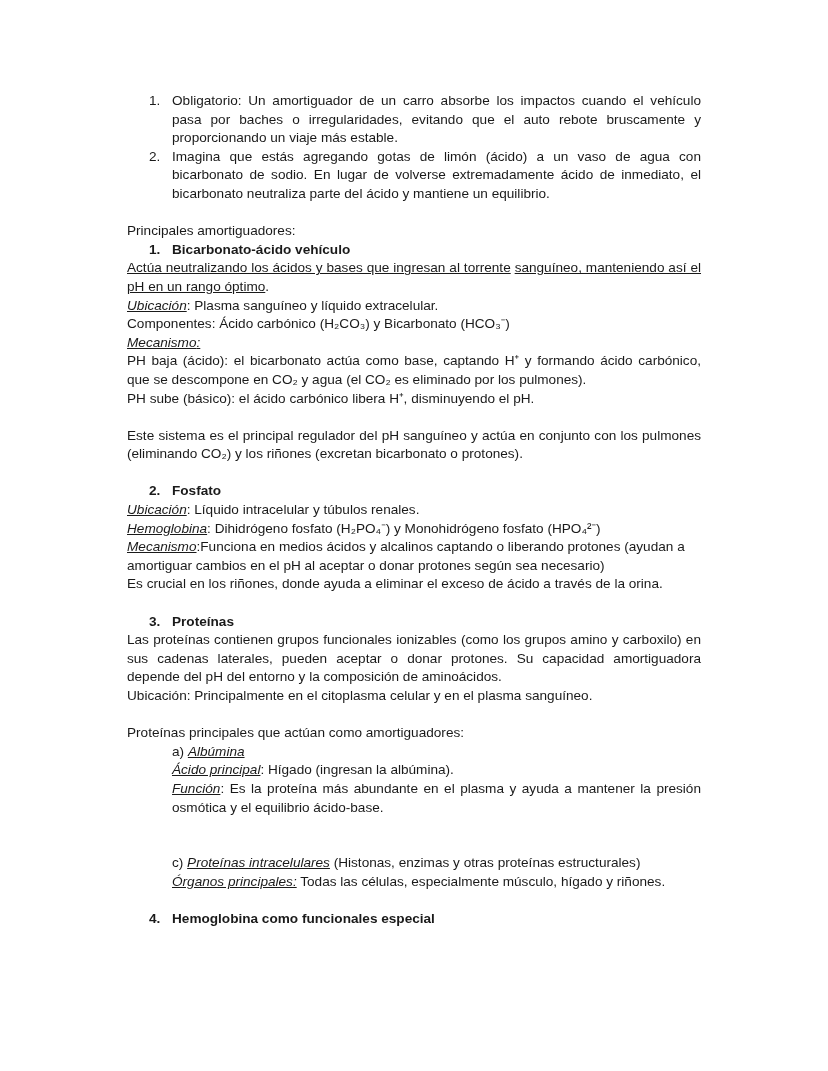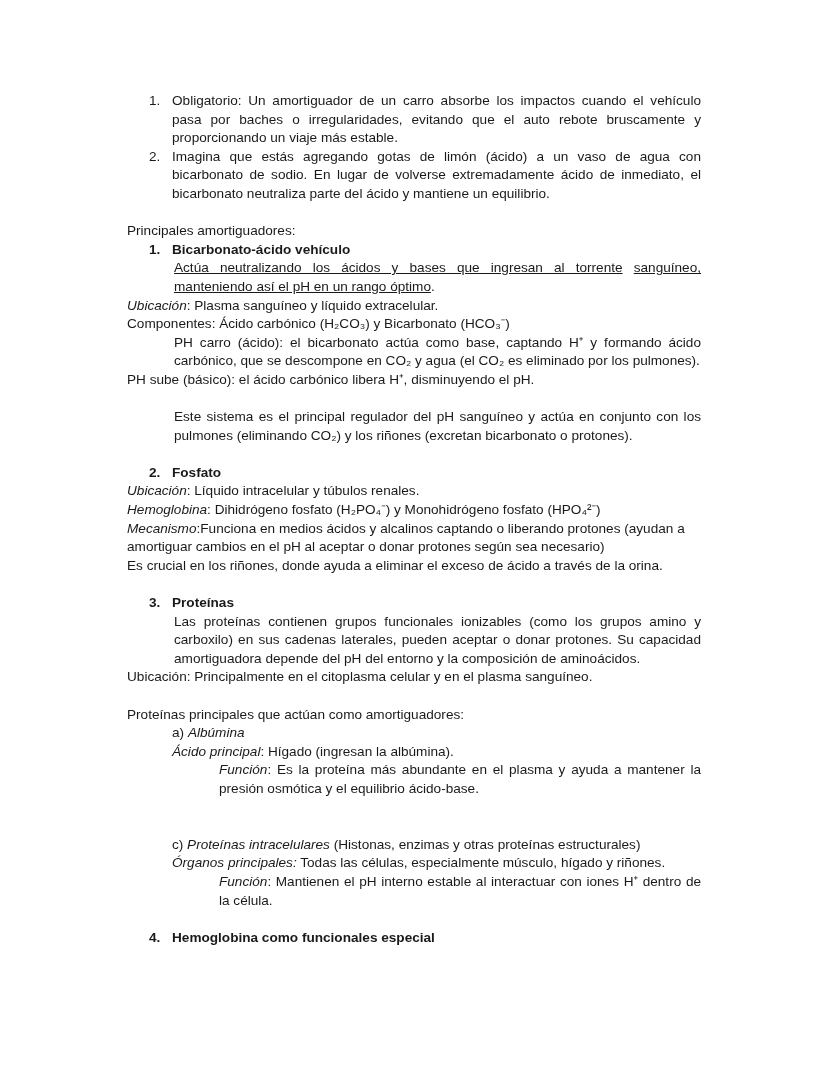--- a/index.html
+++ b/index.html
@@ -1,47 +1,48 @@
 <!DOCTYPE html>
 <html><head>
 <meta charset="utf-8">
 <style>
   html, body { margin: 0; padding: 0; background: #ffffff; }
   body { width: 828px; height: 1071px; position: relative; overflow: hidden;
     font-family: "Liberation Sans", sans-serif; color: #1a1a1a; font-size: 13.6px; line-height: 18.6px; }
   .page { position: absolute; left: 127px; top: 92px; width: 574px; }
-  .just { text-align: justify; margin-left: 47px; }
+  .just { text-align: justify; }
   .ol { margin: 0; padding: 0; list-style: none; }
   .ol li { position: relative; padding-left: 45px; text-align: justify; }
   .ol li .num { position: absolute; left: 22px; top: 0; }
   .gap { height: 18.6px; }
   .h { position: relative; padding-left: 45px; font-weight: bold; }
   .h .num { position: absolute; left: 22px; }
   .u { text-decoration: underline; }
-  .i { font-style: italic; }
+  .i { font-style: italic; text-decoration: underline; }
   .indent { padding-left: 45px; }
 </style>
 </head>
 <body>
 
 <div class="page">
 
   <ol class="ol">
     <li><span class="num">1.</span><span>Obligatorio: Un amortiguador de un carro absorbe los impactos cuando el vehículo pasa por baches o irregularidades, evitando que el auto rebote bruscamente y proporcionando un viaje más estable.</span></li>
     <li><span class="num">2.</span><span>Imagina que estás agregando gotas de limón (ácido) a un vaso de agua con bicarbonato de sodio. En lugar de volverse extremadamente ácido de inmediato, el bicarbonato neutraliza parte del ácido y mantiene un equilibrio.</span></li>
   </ol>
 
   <div class="gap"></div>
   <div>Principales amortiguadores:</div>
 
   <div class="h"><span class="num">1.</span><span>Bicarbonato-ácido vehículo</span></div>
   <div class="just"><span class="u">Actúa neutralizando los ácidos y bases que ingresan al torrente</span> <span class="u">sanguíneo, manteniendo así el pH en un rango óptimo</span><span>.</span></div>
   <div><span class="i">Ubicación</span><span>: Plasma sanguíneo y líquido extracelular.</span></div>
   <div>Componentes: Ácido carbónico (H₂CO₃) y Bicarbonato (HCO₃⁻)</div>
-  <div class="just">PH carro (ácido): el bicarbonato actúa como base, captando H⁺ y formando ácido carbónico, que se descompone en CO₂ y agua (el CO₂ es eliminado por los pulmones).</div>
+  <div><span class="i">Mecanismo</span><span class="i">:</span></div>
+  <div class="just">PH baja (ácido): el bicarbonato actúa como base, captando H⁺ y formando ácido carbónico, que se descompone en CO₂ y agua (el CO₂ es eliminado por los pulmones).</div>
   <div>PH sube (básico): el ácido carbónico libera H⁺, disminuyendo el pH.</div>
   <div class="gap"></div>
   <div class="just">Este sistema es el principal regulador del pH sanguíneo y actúa en conjunto con los pulmones (eliminando CO₂) y los riñones (excretan bicarbonato o protones).</div>
 
   <div class="gap"></div>
   <div class="h"><span class="num">2.</span><span>Fosfato</span></div>
   <div><span class="i">Ubicación</span><span>: Líquido intracelular y túbulos renales.</span></div>
   <div><span class="i">Hemoglobina</span><span>: Dihidrógeno fosfato (H₂PO₄⁻) y Monohidrógeno fosfato (HPO₄²⁻)</span></div>
   <div><span class="i">Mecanismo</span><span>:Funciona en medios ácidos y alcalinos captando o liberando protones (ayudan a amortiguar cambios en el pH al aceptar o donar protones según sea necesario)</span></div>
   <div>Es crucial en los riñones, donde ayuda a eliminar el exceso de ácido a través de la orina.</div>
@@ -58,19 +59,18 @@
     <div><span class="i">Ácido principal</span><span>: Hígado (ingresan la albúmina).</span></div>
     <div class="just"><span class="i">Función</span><span>: Es la proteína más abundante en el plasma y ayuda a mantener la presión osmótica y el equilibrio ácido-base.</span></div>
   </div>
 
   <div class="gap"></div>
   <div class="gap"></div>
 
   <div class="indent">
     <div><span>c) </span><span class="i">Proteínas intracelulares</span><span> (Histonas, enzimas y otras proteínas estructurales)</span></div>
     <div><span class="i">Órganos principales:</span><span> Todas las células, especialmente músculo, hígado y riñones.</span></div>
-    <div class="just"><span class="i">Función</span><span>: Mantienen el pH interno estable al interactuar con iones H⁺ dentro de la célula.</span></div>
   </div>
 
   <div class="gap"></div>
   <div class="h"><span class="num">4.</span><span>Hemoglobina como funcionales especial</span></div>
 
 </div>
 
 </body></html>

